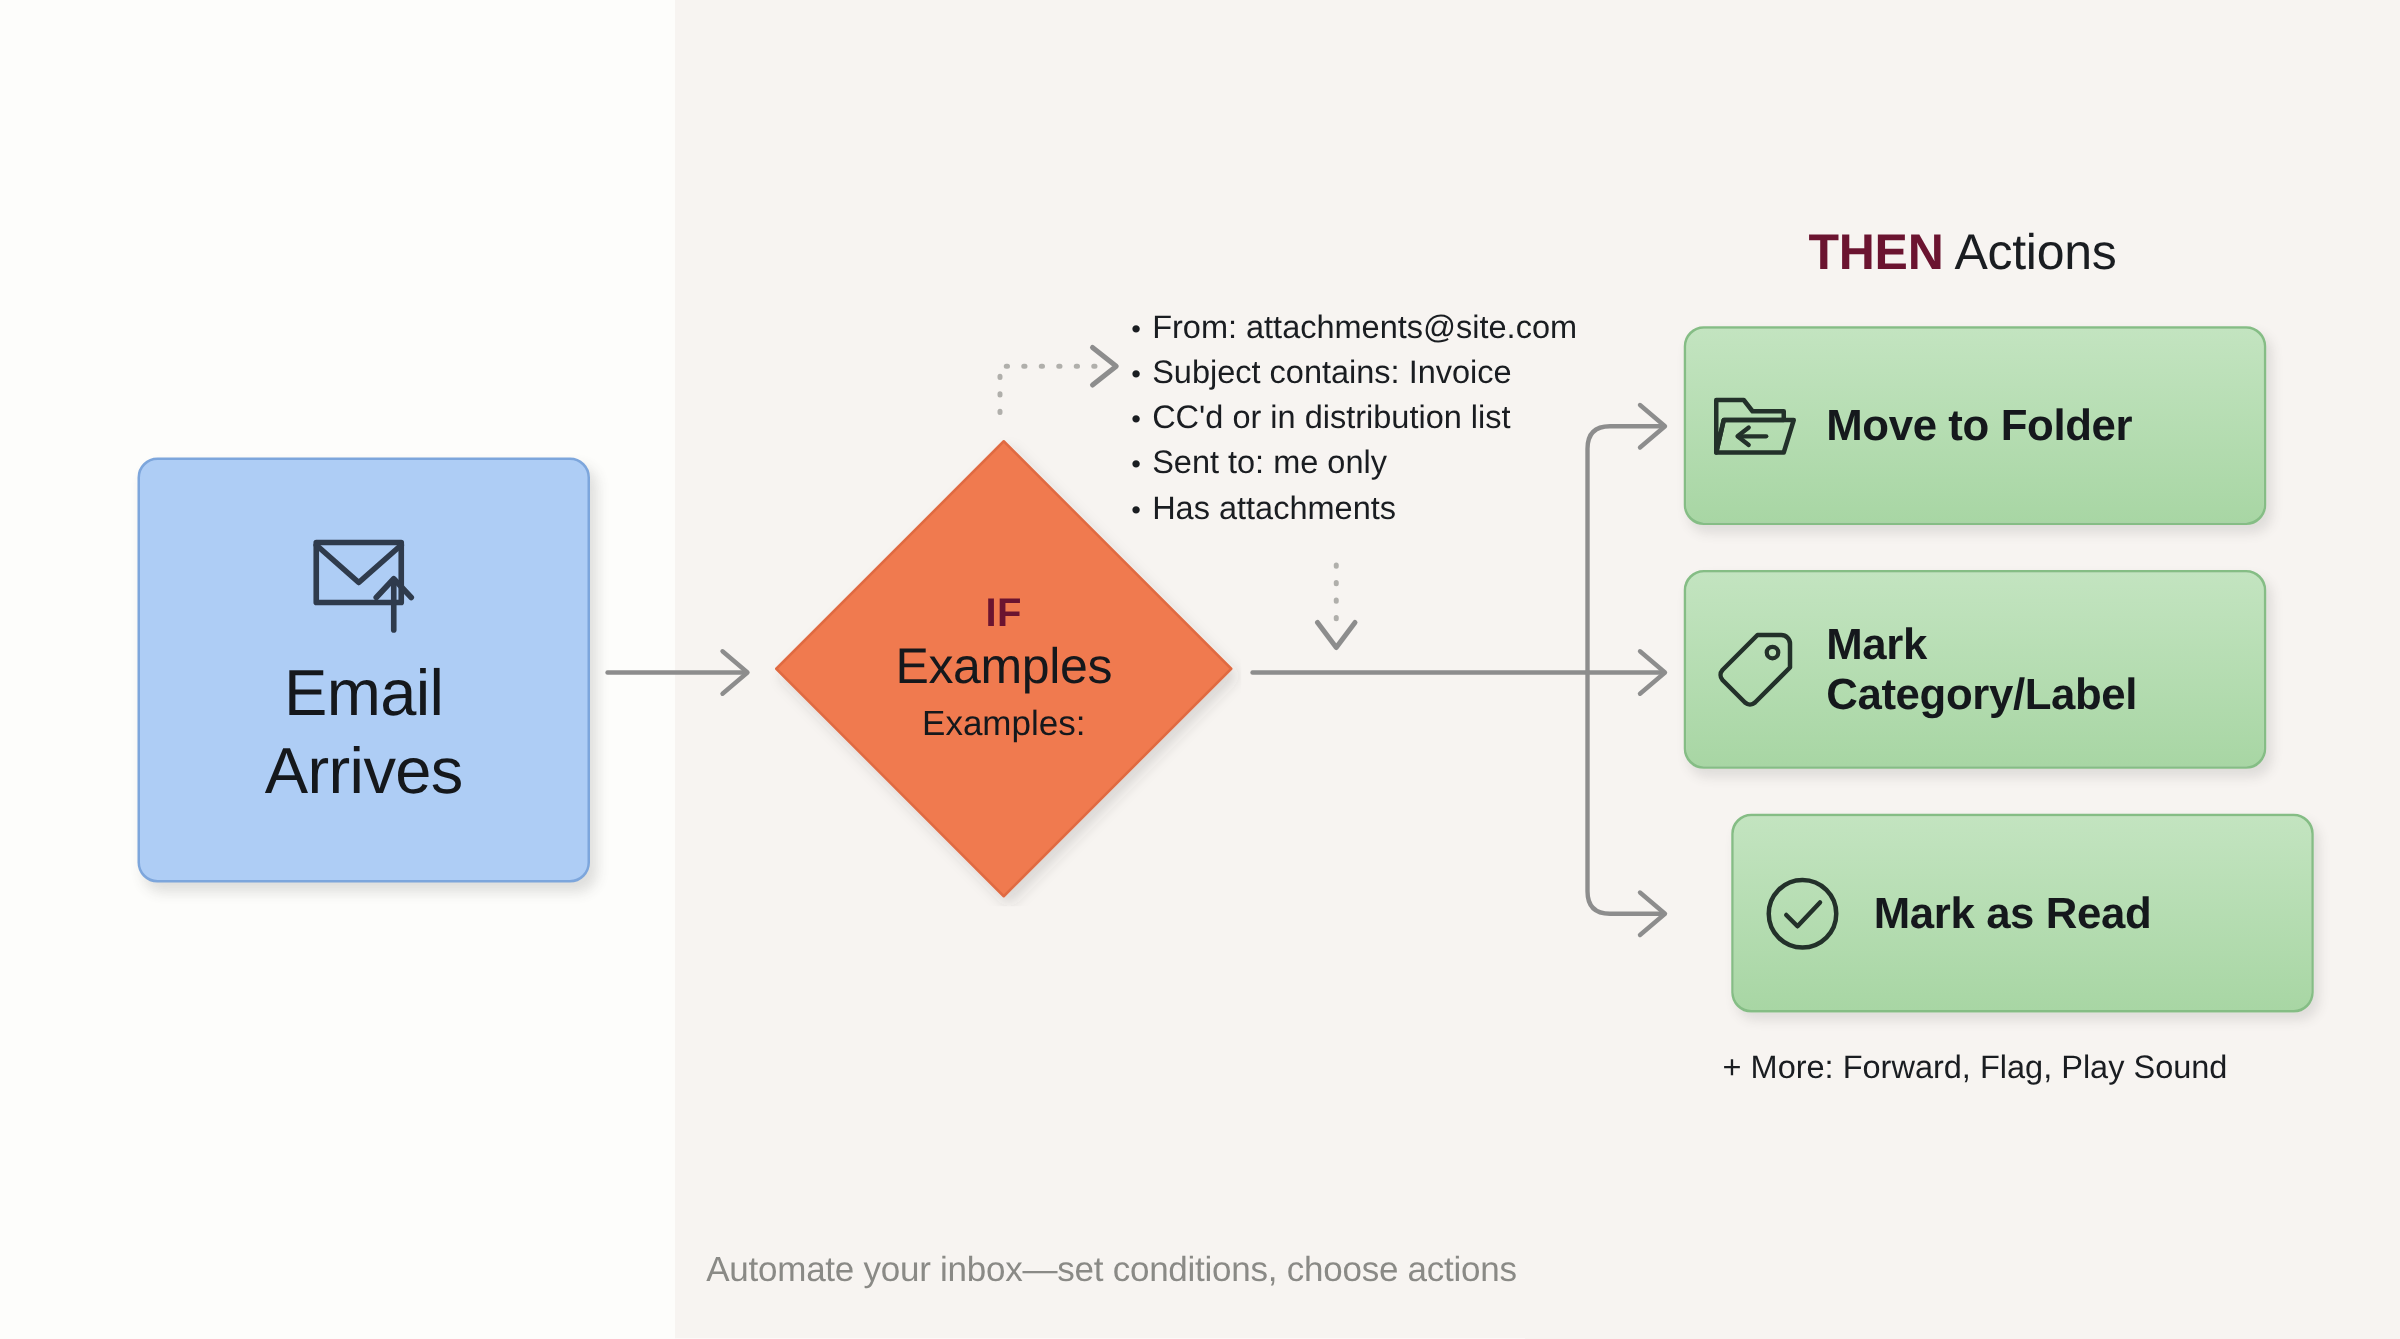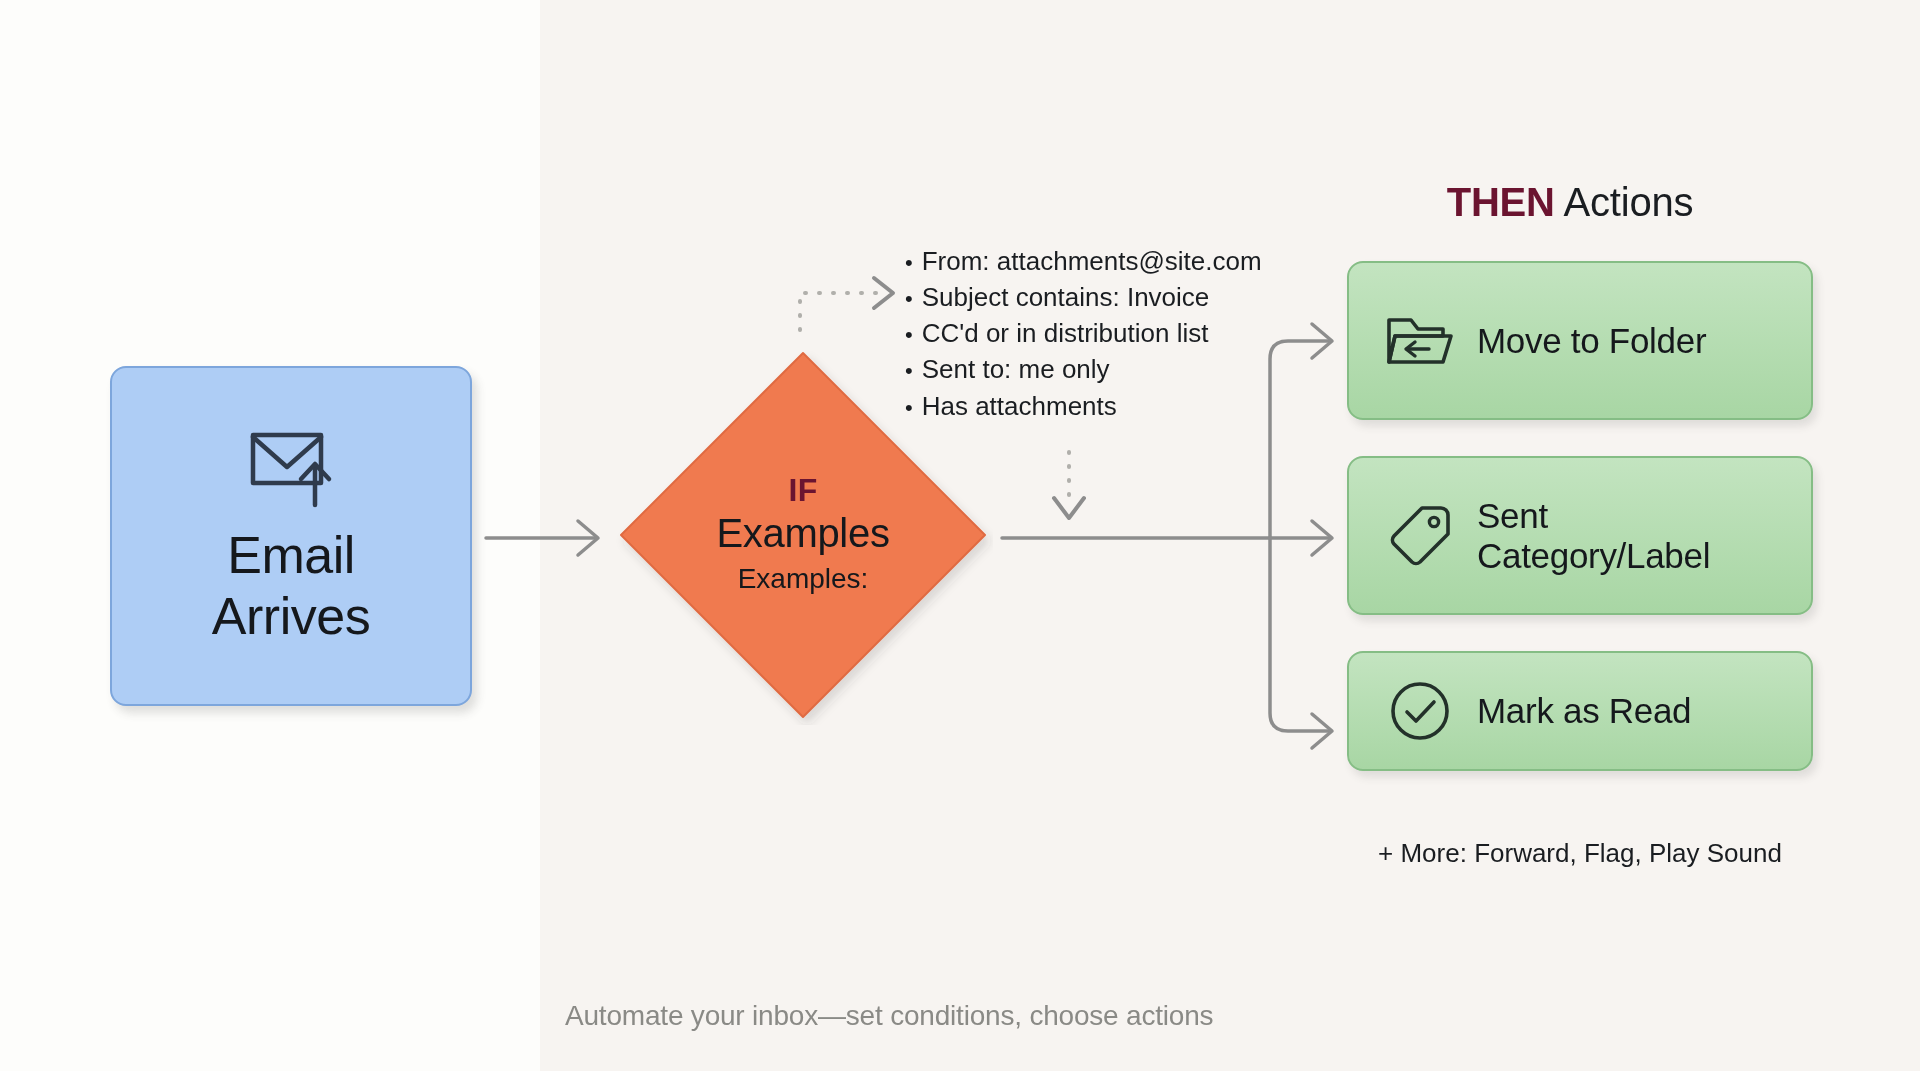--- a/index.html
+++ b/index.html
@@ -157,25 +157,26 @@
     position: absolute;
     left: 1347px;
     width: 466px;
     background: linear-gradient(180deg, #c3e4c0 0%, #a8d6a4 100%);
     border: 2px solid #85bd85;
     border-radius: 16px;
     box-shadow: 4px 6px 9px rgba(60,60,60,0.13);
     display: flex;
     align-items: center;
     box-sizing: border-box;
-    padding-left: 36px;
+    padding-left: 20px;
+    font-weight: bold;
   }
   .card-1 { top: 261px; height: 159px; }
   .card-2 { top: 456px; height: 159px; }
-  .card-3 { top: 651px; height: 120px; }
+  .card-3 { top: 651px; height: 159px; margin-left: 38px; }
 
   .card-icon {
     flex: 0 0 auto;
     width: 70px;
     height: 70px;
     display: flex;
     align-items: center;
     justify-content: center;
     margin-right: 22px;
   }
@@ -319,21 +320,21 @@
   </div>
 
   <div class="action-card card-2">
     <span class="card-icon">
       <svg width="68" height="68" viewBox="0 0 68 68" xmlns="http://www.w3.org/2000/svg">
         <path d="M36 6 H55 A7 7 0 0 1 62 13 V32 L34 60 A6 6 0 0 1 26 60 L8 42 A6 6 0 0 1 8 34 Z" fill="none" stroke="#23312a" stroke-width="3.6" stroke-linejoin="round"></path>
         <circle cx="48" cy="20" r="4.6" fill="none" stroke="#23312a" stroke-width="3.4"></circle>
       </svg>
     </span>
     <span class="card-label">
-      <span>Sent</span><br>
+      <span>Mark</span><br>
       <span>Category/Label</span>
     </span>
   </div>
 
   <div class="action-card card-3">
     <span class="card-icon">
       <svg width="68" height="68" viewBox="0 0 68 68" xmlns="http://www.w3.org/2000/svg">
         <circle cx="34" cy="34" r="27" fill="none" stroke="#23312a" stroke-width="3.6"></circle>
         <polyline points="21,35 30,44 48,25" fill="none" stroke="#23312a" stroke-width="3.6" stroke-linecap="round" stroke-linejoin="round"></polyline>
       </svg>

